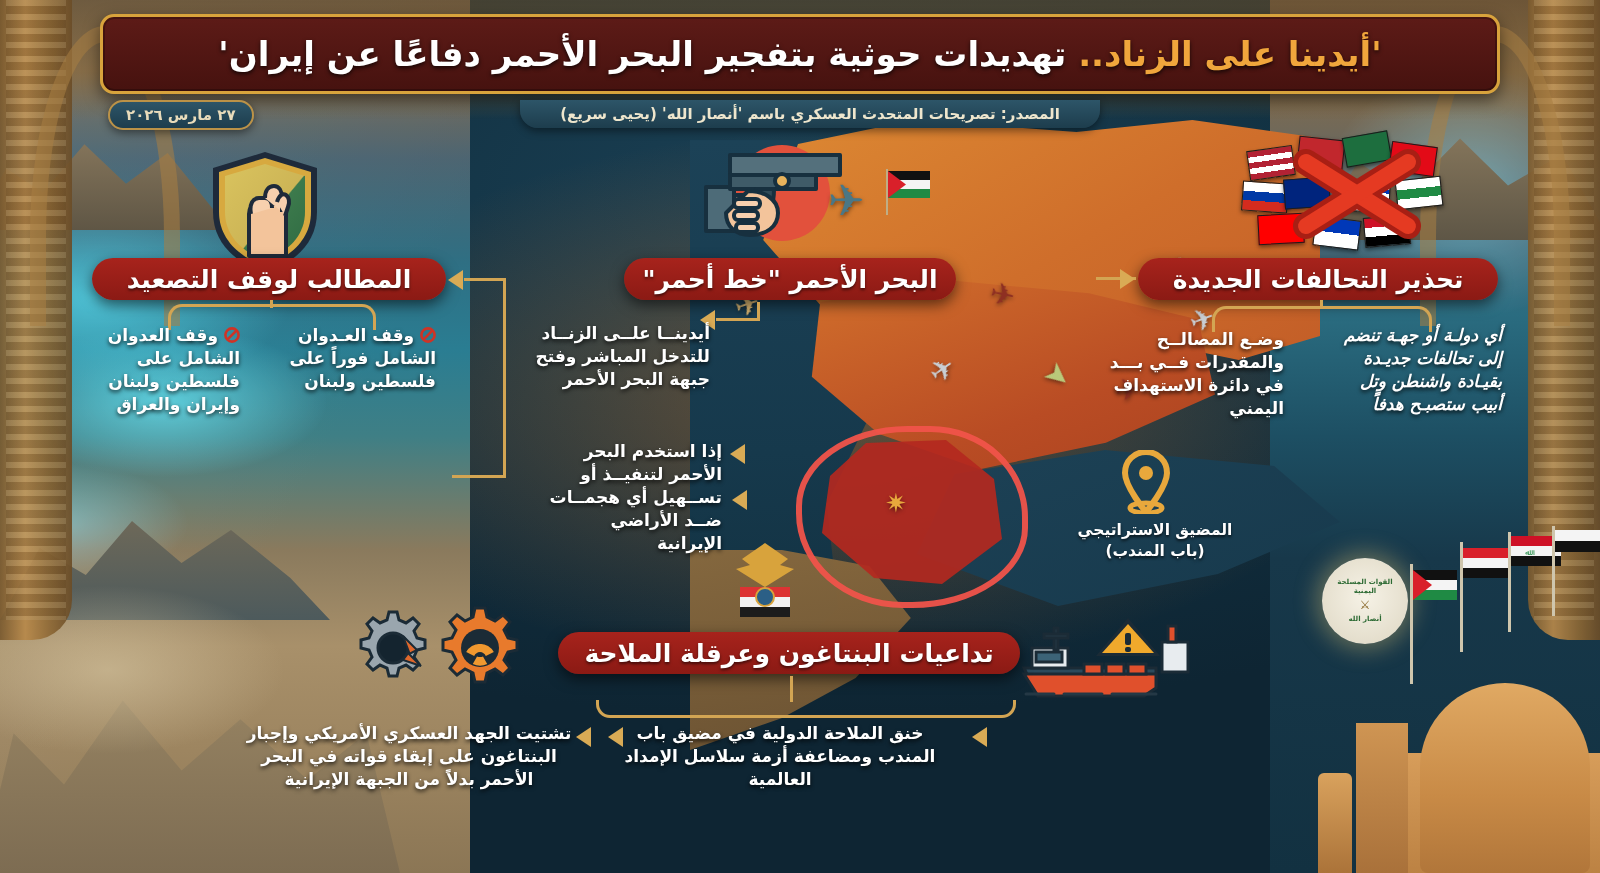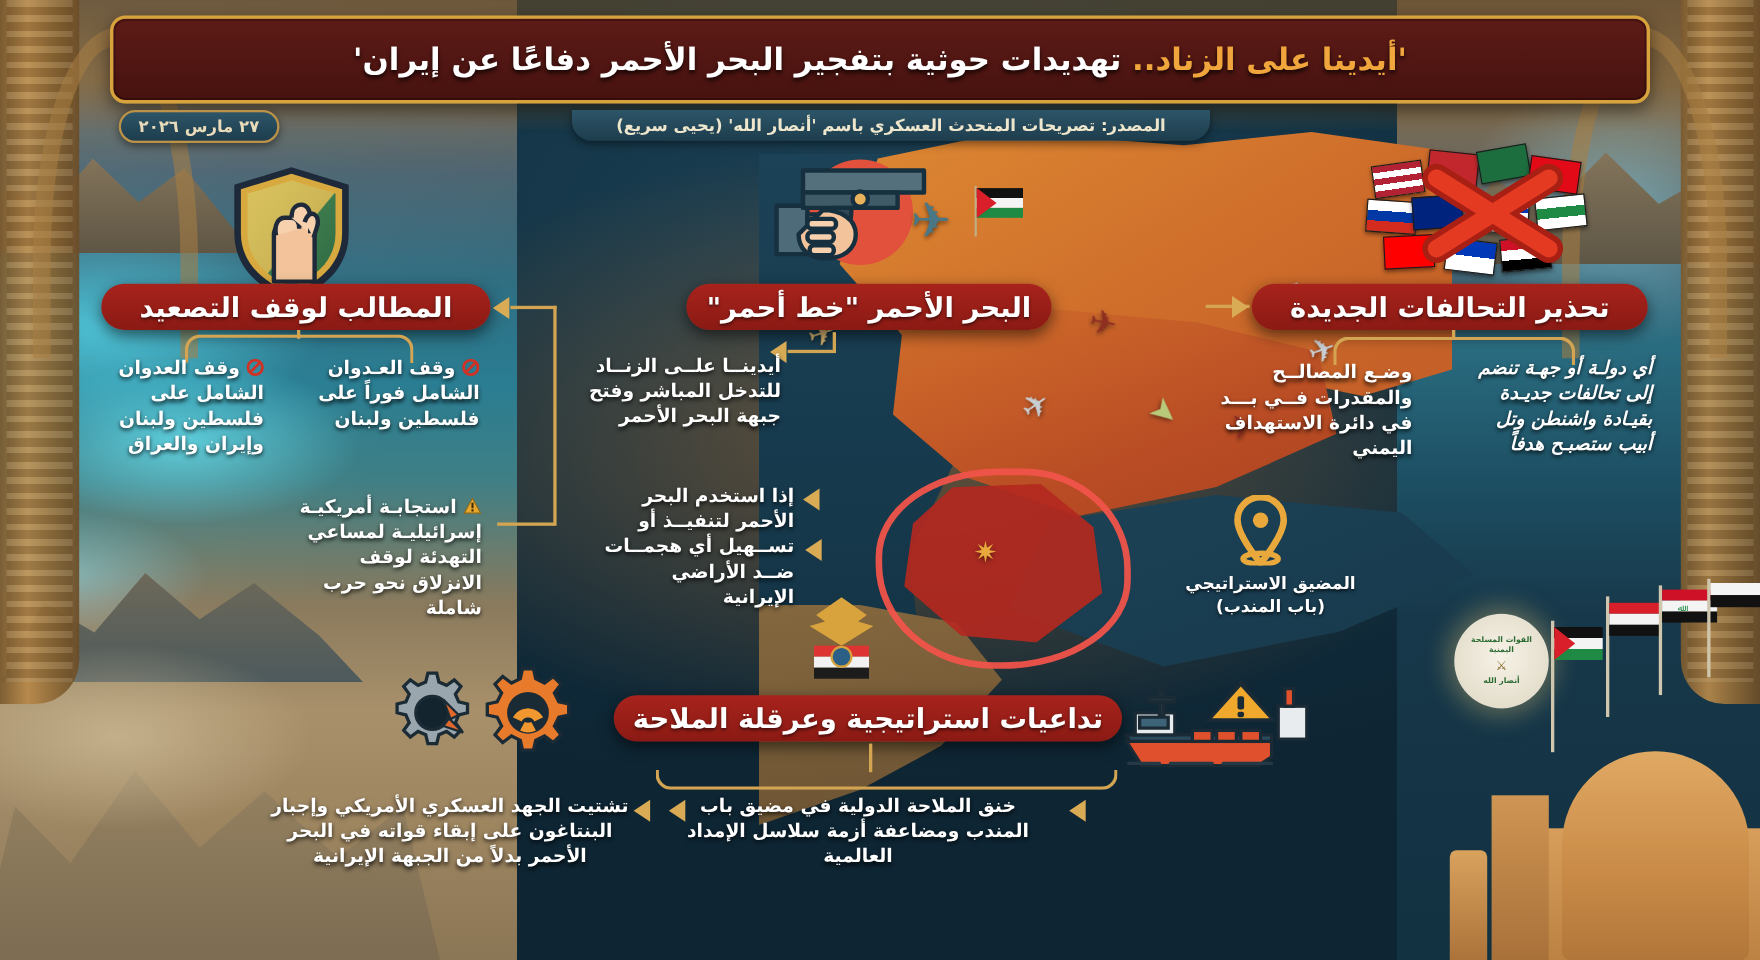--- a/index.html
+++ b/index.html
@@ -154,21 +154,21 @@
 
   
   .title-wrap{
     position:absolute;left:100px;top:14px;width:1400px;height:80px;
     background:linear-gradient(180deg,#5d1b17,#46120f);
     border:3px solid #d8a33c;border-radius:14px;
     box-shadow:0 6px 16px rgba(0,0,0,.5), inset 0 0 0 2px rgba(0,0,0,.25);
     display:flex;align-items:center;justify-content:center;
   }
   .title-text{
-    font-size:28px;font-weight:700;color:#ffffff;white-space:nowrap;
+    font-size:34px;font-weight:700;color:#ffffff;white-space:nowrap;
     text-shadow:0 2px 4px rgba(0,0,0,.75);
   }
   .title-text .hl{color:#f0a63c;}
 
   .date-pill{
     position:absolute;left:108px;top:100px;
     background:linear-gradient(180deg,#2d5568,#1d3d4d);
     border:2px solid #bb9247;border-radius:18px;
     padding:4px 16px;color:#e9dcbb;font-size:15px;font-weight:700;
     box-shadow:0 3px 8px rgba(0,0,0,.45);
@@ -506,49 +506,41 @@
   </div>
 
   <div class="item r" style="left:60px;top:324px;width:180px;">
     <svg width="16" height="16" viewBox="0 0 16 16" style="vertical-align:-2px">
       <circle cx="8" cy="8" r="6.6" fill="none" stroke="#cf3326" stroke-width="2.6"></circle>
       <line x1="3.6" y1="12.4" x2="12.4" y2="3.6" stroke="#cf3326" stroke-width="2.6"></line>
     </svg>
     <span>وقف العدوان الشامل على فلسطين ولبنان وإيران والعراق</span>
   </div>
 
-  <div class="item r" style="left:262px;top:450px;width:176px;">
-    <svg width="17" height="16" viewBox="0 0 17 16" style="vertical-align:-2px">
-      <path d="M8.5 1 L16 14.5 H1 Z" fill="#e9a62c" stroke="#8a6a1c" stroke-width="1"></path>
-      <rect x="7.6" y="5" width="1.9" height="5" fill="#3a2b08"></rect>
-      <rect x="7.6" y="11" width="1.9" height="2" fill="#3a2b08"></rect>
-    </svg>
-    <span>استجابـة أمريكيـة إسرائيليـة لمساعي التهدئة لوقف الانزلاق نحو حرب شاملة</span>
-  </div>
 
   <div class="sec-head center">البحر الأحمر "خط أحمر"</div>
   <div class="hline" style="left:716px;top:318px;width:44px;"></div>
   <div class="vline" style="left:757px;top:302px;height:18px;"></div>
   <div class="arrow lt" style="left:700px;top:310px"></div>
   <div class="arrow lt" style="left:730px;top:444px"></div>
   <div class="arrow lt" style="left:732px;top:490px"></div>
 
   <div class="item r" style="left:532px;top:322px;width:178px;">أيدينــا علــى الزنــاد للتدخل المباشر وفتح جبهة البحر الأحمر</div>
   <div class="item r" style="left:540px;top:440px;width:182px;">إذا استخدم البحر الأحمر لتنفيــذ أو تســهيل أي هجمــات ضــد الأراضي الإيرانية</div>
 
   <div class="sec-head right">تحذير التحالفات الجديدة</div>
   <div class="brace" style="left:1212px;top:306px;width:220px;"></div>
   <div class="stem" style="left:1320px;top:300px;height:8px;"></div>
   <div class="hline" style="left:1096px;top:277px;width:40px;"></div>
   <div class="arrow rt" style="left:1120px;top:269px"></div>
 
   <div class="item r" style="left:1330px;top:324px;width:172px;font-style:italic;">أي دولـة أو جهـة تنضم إلى تحالفات جديـدة بقيـادة واشنطن وتل أبيب ستصبـح هدفاً</div>
   <div class="item r" style="left:1106px;top:328px;width:178px;">وضـع المصالــح والمقدرات فــي بـــد في دائرة الاستهداف اليمني</div>
 
-  <div class="sec-head bottom">تداعيات استراتيجية وعرقلة الملاحة</div>
+  <div class="sec-head bottom">تداعيات البنتاغون وعرقلة الملاحة</div>
   <div class="brace" style="left:596px;top:700px;width:420px;border-radius:0 0 0 0;border-top:none;border-bottom:3px solid #d3a553;border-radius:0 0 14px 14px;height:18px;"></div>
   <div class="vline" style="left:790px;top:676px;height:26px;"></div>
 
   <div class="arrow lt" style="left:972px;top:727px"></div>
   <div class="arrow lt" style="left:608px;top:727px"></div>
   <div class="arrow lt" style="left:576px;top:727px"></div>
 
   <div class="item c" style="left:612px;top:722px;width:336px;">خنق الملاحة الدولية في مضيق باب المندب ومضاعفة أزمة سلاسل الإمداد العالمية</div>
   <div class="item c" style="left:244px;top:722px;width:330px;">تشتيت الجهد العسكري الأمريكي وإجبار البنتاغون على إبقاء قواته في البحر الأحمر بدلاً من الجبهة الإيرانية</div>
 

